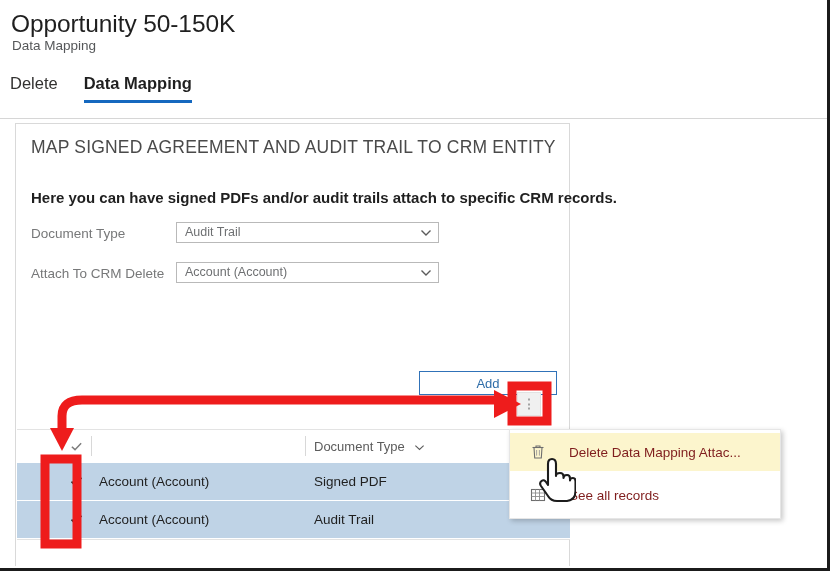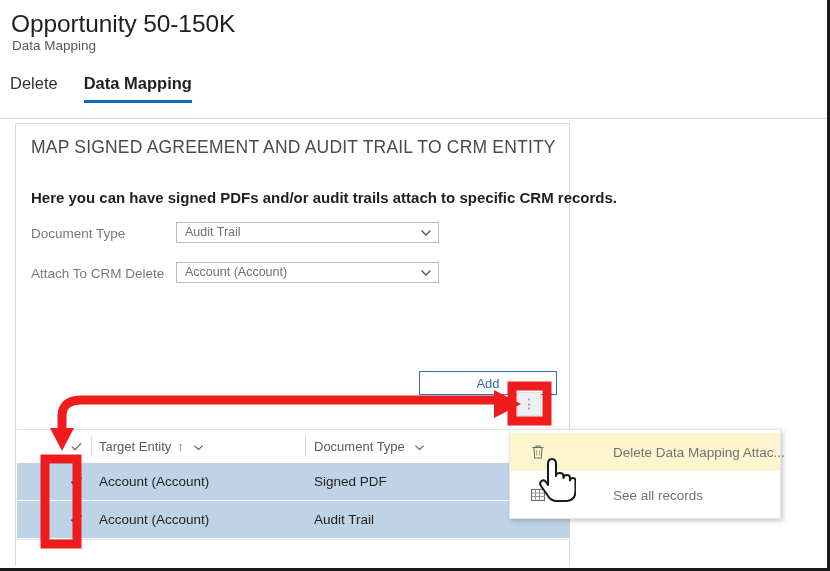--- a/index.html
+++ b/index.html
@@ -347,23 +347,22 @@
   }
   .menu-icon {
     width: 18px;
     height: 18px;
     margin-left: 19px;
     margin-right: 22px;
     flex: none;
   }
   .menu-label {
     font-size: 13.5px;
-    color: #737373;
-    white-space: nowrap;
-    margin-left: 44px;
+    color: #7f1d1d;
+    white-space: nowrap;
   }
 
   
   #annotations {
     position: absolute;
     left: 0; top: 0;
     width: 830px;
     height: 571px;
     pointer-events: none;
   }
@@ -426,29 +425,20 @@
     <div id="grid">
       <div id="grid-toprule"></div>
 
       <div id="grid-header">
         <div class="hdr-cell" id="hdr-select-all">
           <svg class="check-glyph" viewBox="0 0 14 14">
               <path d="M2 7.2 L5.4 10.4 L12 3.4" fill="none" stroke="#7d7d7d" stroke-width="1.6"></path>
             </svg>
         </div>
         <div class="hdr-divider" style="left:74px;"></div>
-        <div class="hdr-cell" id="hdr-target-entity">
-          <span>Target Entity</span>
-          <span class="sort-arrow">↑</span>
-          <span class="hdr-caret">
-            <svg viewBox="0 0 12 12" width="11" height="11">
-                <path d="M1.5 4 L6 8.2 L10.5 4" fill="none" stroke="#5c5c5c" stroke-width="1.2"></path>
-              </svg>
-          </span>
-        </div>
         <div class="hdr-divider" style="left:288px;"></div>
         <div class="hdr-cell" id="hdr-document-type">
           <span>Document Type</span>
           <span class="hdr-caret">
             <svg viewBox="0 0 12 12" width="11" height="11">
                 <path d="M1.5 4 L6 8.2 L10.5 4" fill="none" stroke="#5c5c5c" stroke-width="1.2"></path>
               </svg>
           </span>
         </div>
       </div>

